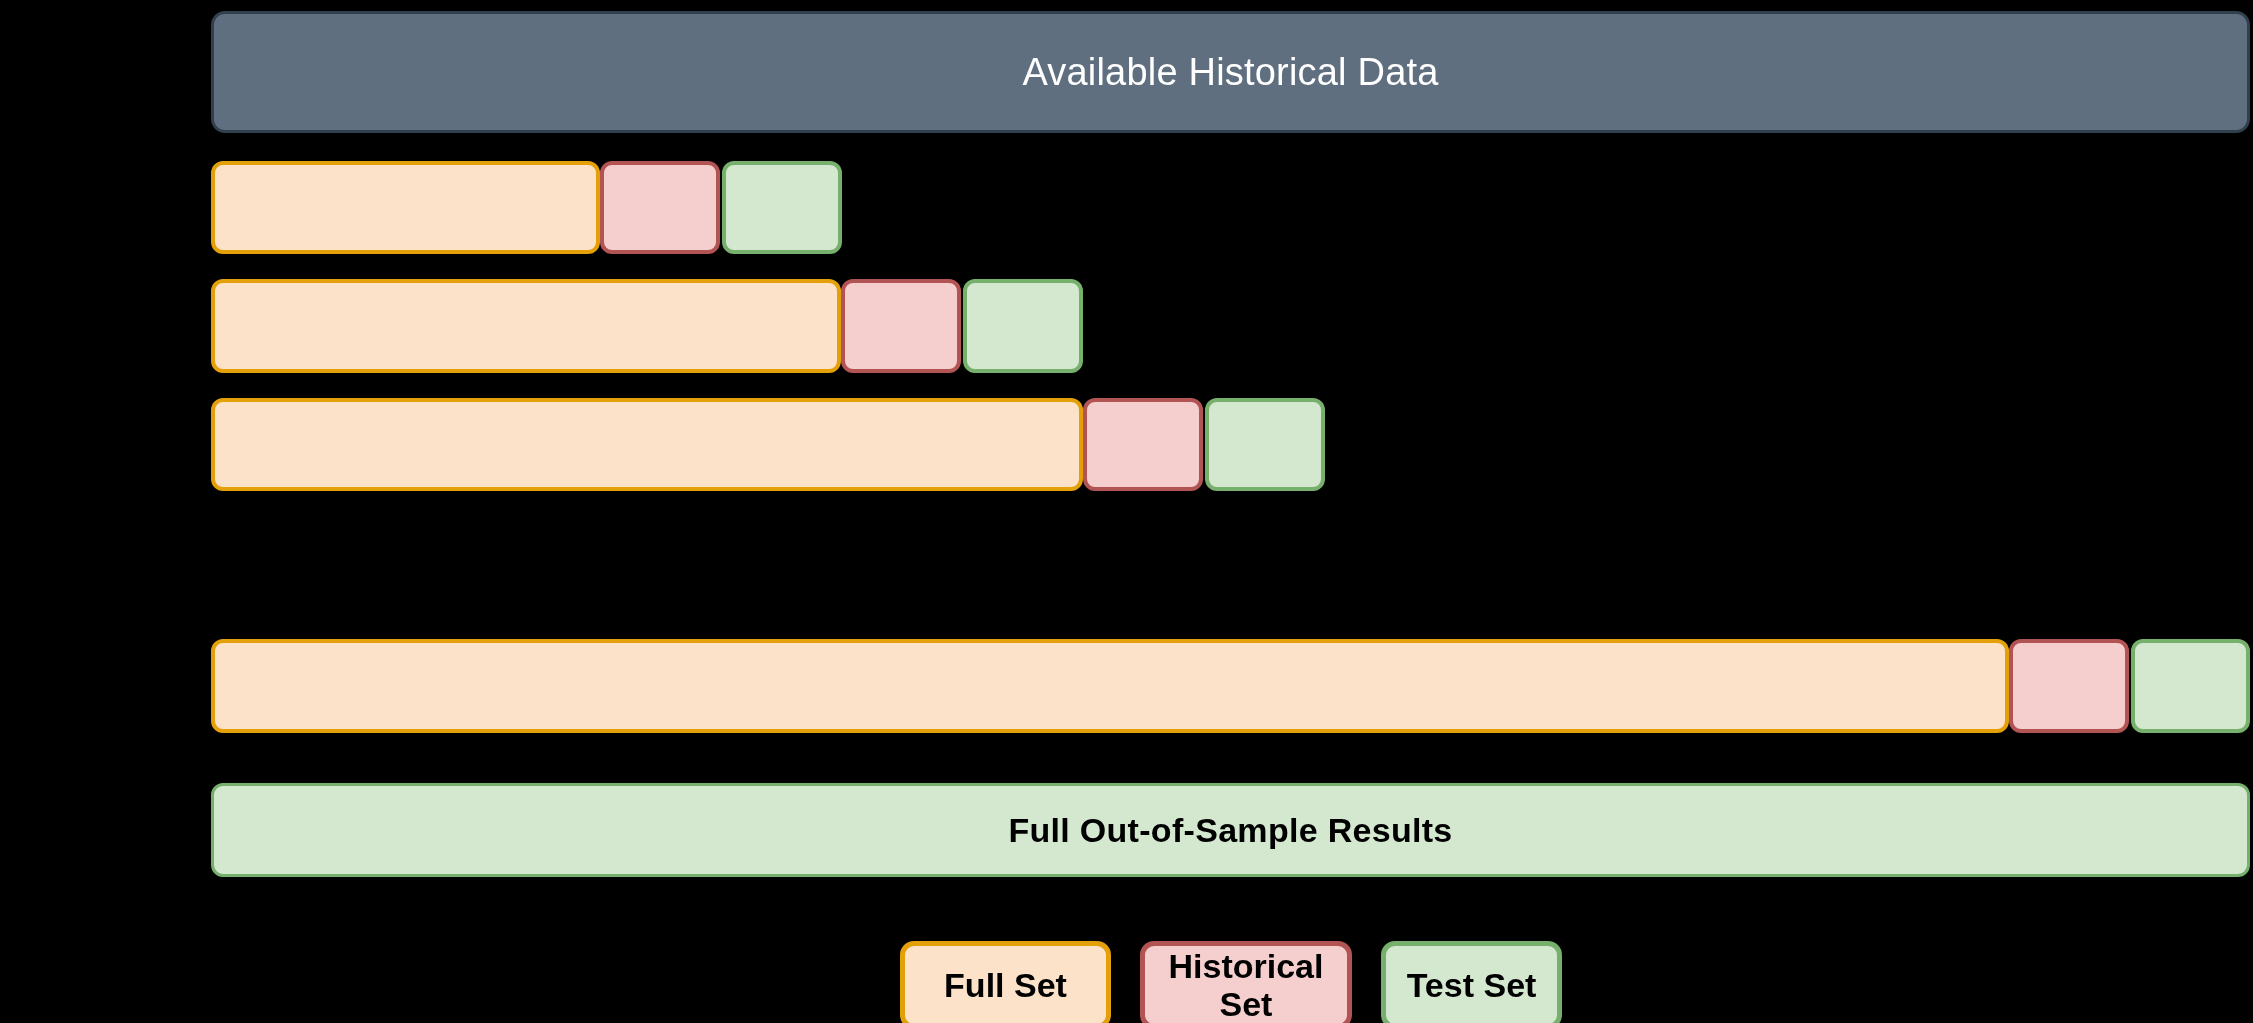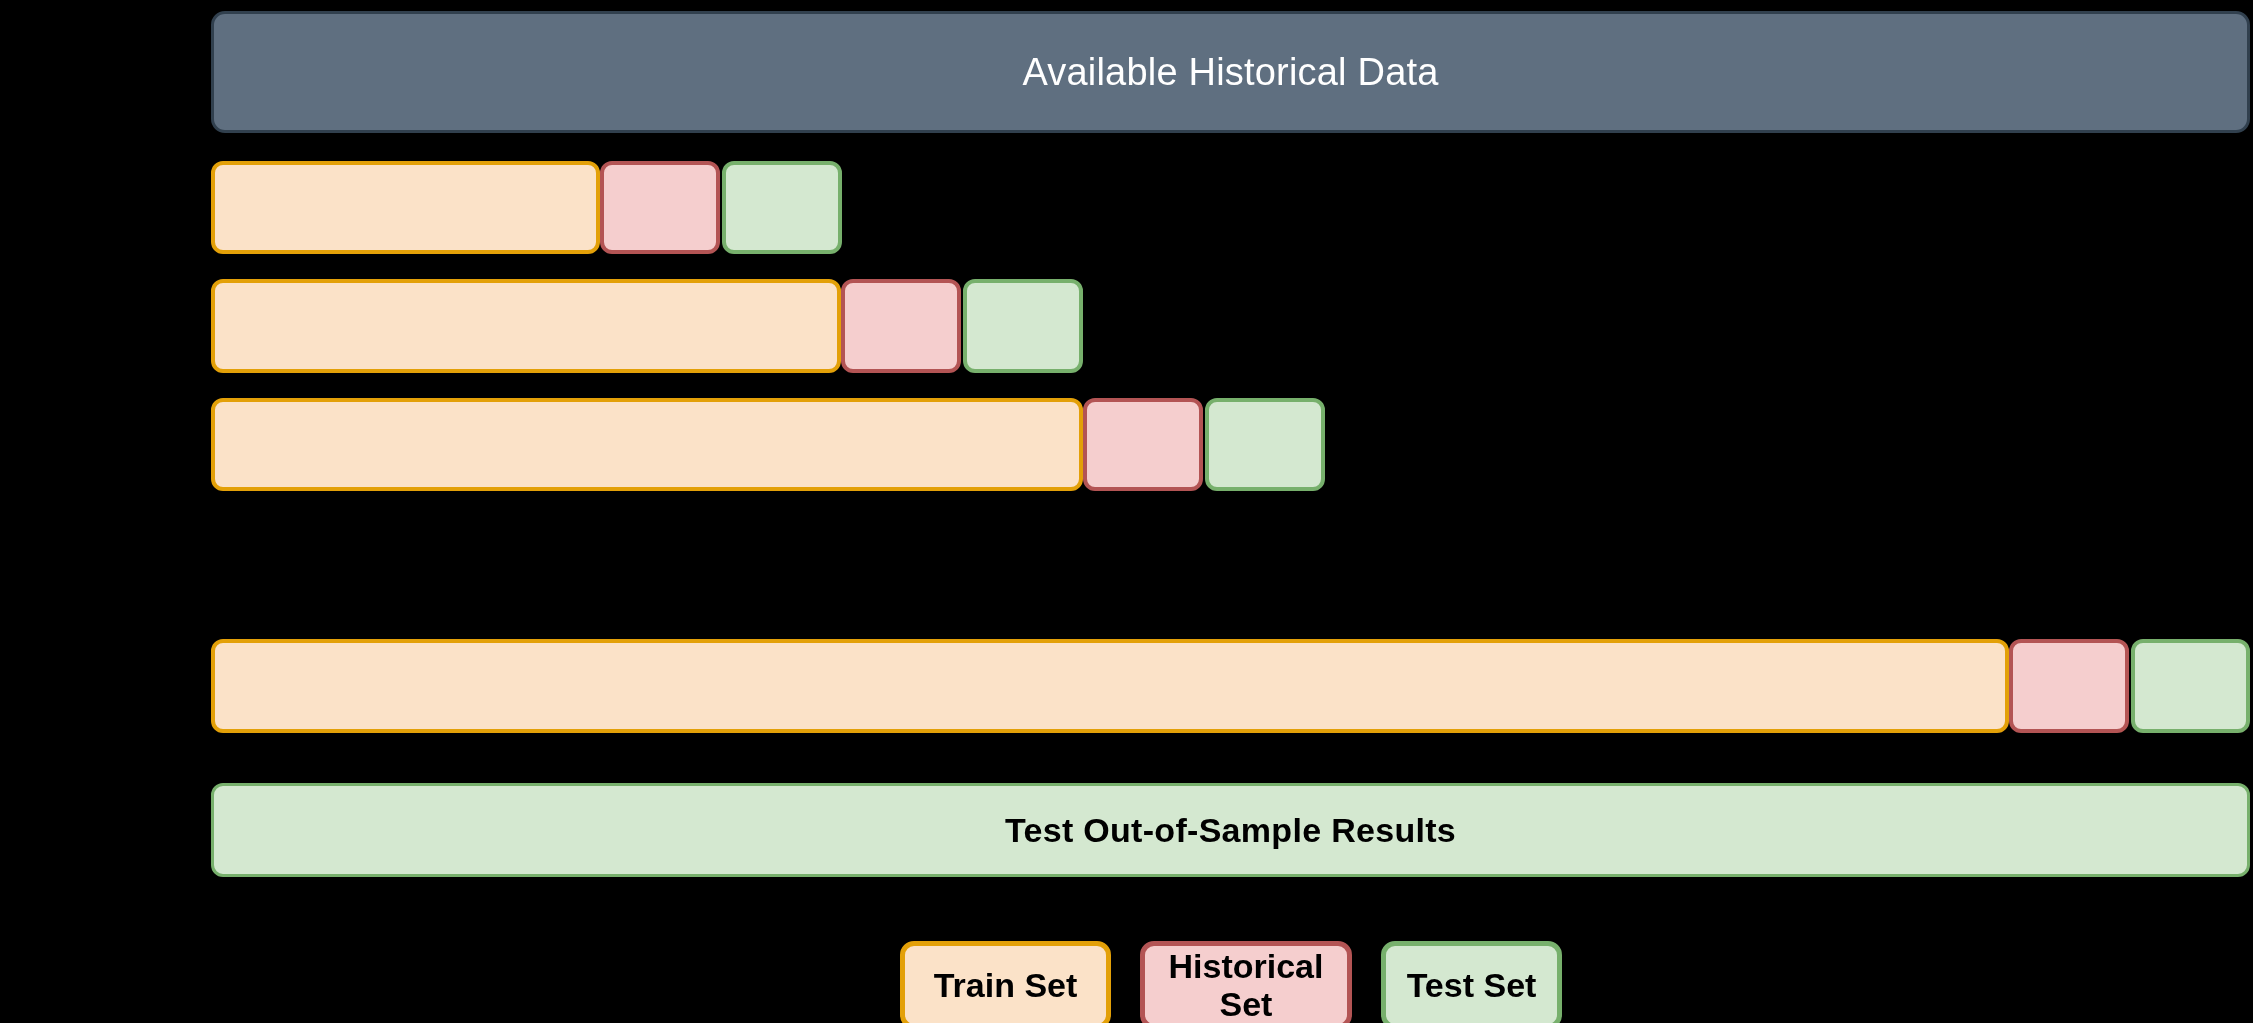--- a/index.html
+++ b/index.html
@@ -109,26 +109,26 @@
       <div class="block seg-test" style="left: 963px; top: 268px; width: 120px; height: 94px;"></div>
       <div class="block seg-train" style="left: 211px; top: 387px; width: 872px; height: 93px;"></div>
       <div class="block seg-val" style="left: 1083px; top: 387px; width: 120px; height: 93px;"></div>
       <div class="block seg-test" style="left: 1205px; top: 387px; width: 120px; height: 93px;"></div>
       <div class="block seg-train" style="left: 211px; top: 628px; width: 1798px; height: 94px;"></div>
       <div class="block seg-val" style="left: 2009px; top: 628px; width: 120px; height: 94px;"></div>
       <div class="block seg-test" style="left: 2131px; top: 628px; width: 119px; height: 94px;"></div>
     </div>
 
   <div class="block results-bar" id="results-bar" style="left: 211px; top: 772px; width: 2039px; height: 94px;">
-    <span>Test Out-of-Sample  Results</span>
+    <span>Full Out-of-Sample  Results</span>
   </div>
 
   <div id="legend-layer">
       <div class="block legend-box seg-train" style="left: 900px; top: 930px; width: 211px; height: 88px;">
-        <span class="legend-label">Train Set</span>
+        <span class="legend-label">Full Set</span>
       </div>
       <div class="block legend-box seg-val" style="left: 1140px; top: 930px; width: 212px; height: 88px;">
         <span class="legend-label">Historical Set</span>
       </div>
       <div class="block legend-box seg-test" style="left: 1381px; top: 930px; width: 181px; height: 88px; justify-content: flex-end;">
         <span class="legend-label">Test Set</span>
       </div>
     </div>
 
 </div>

